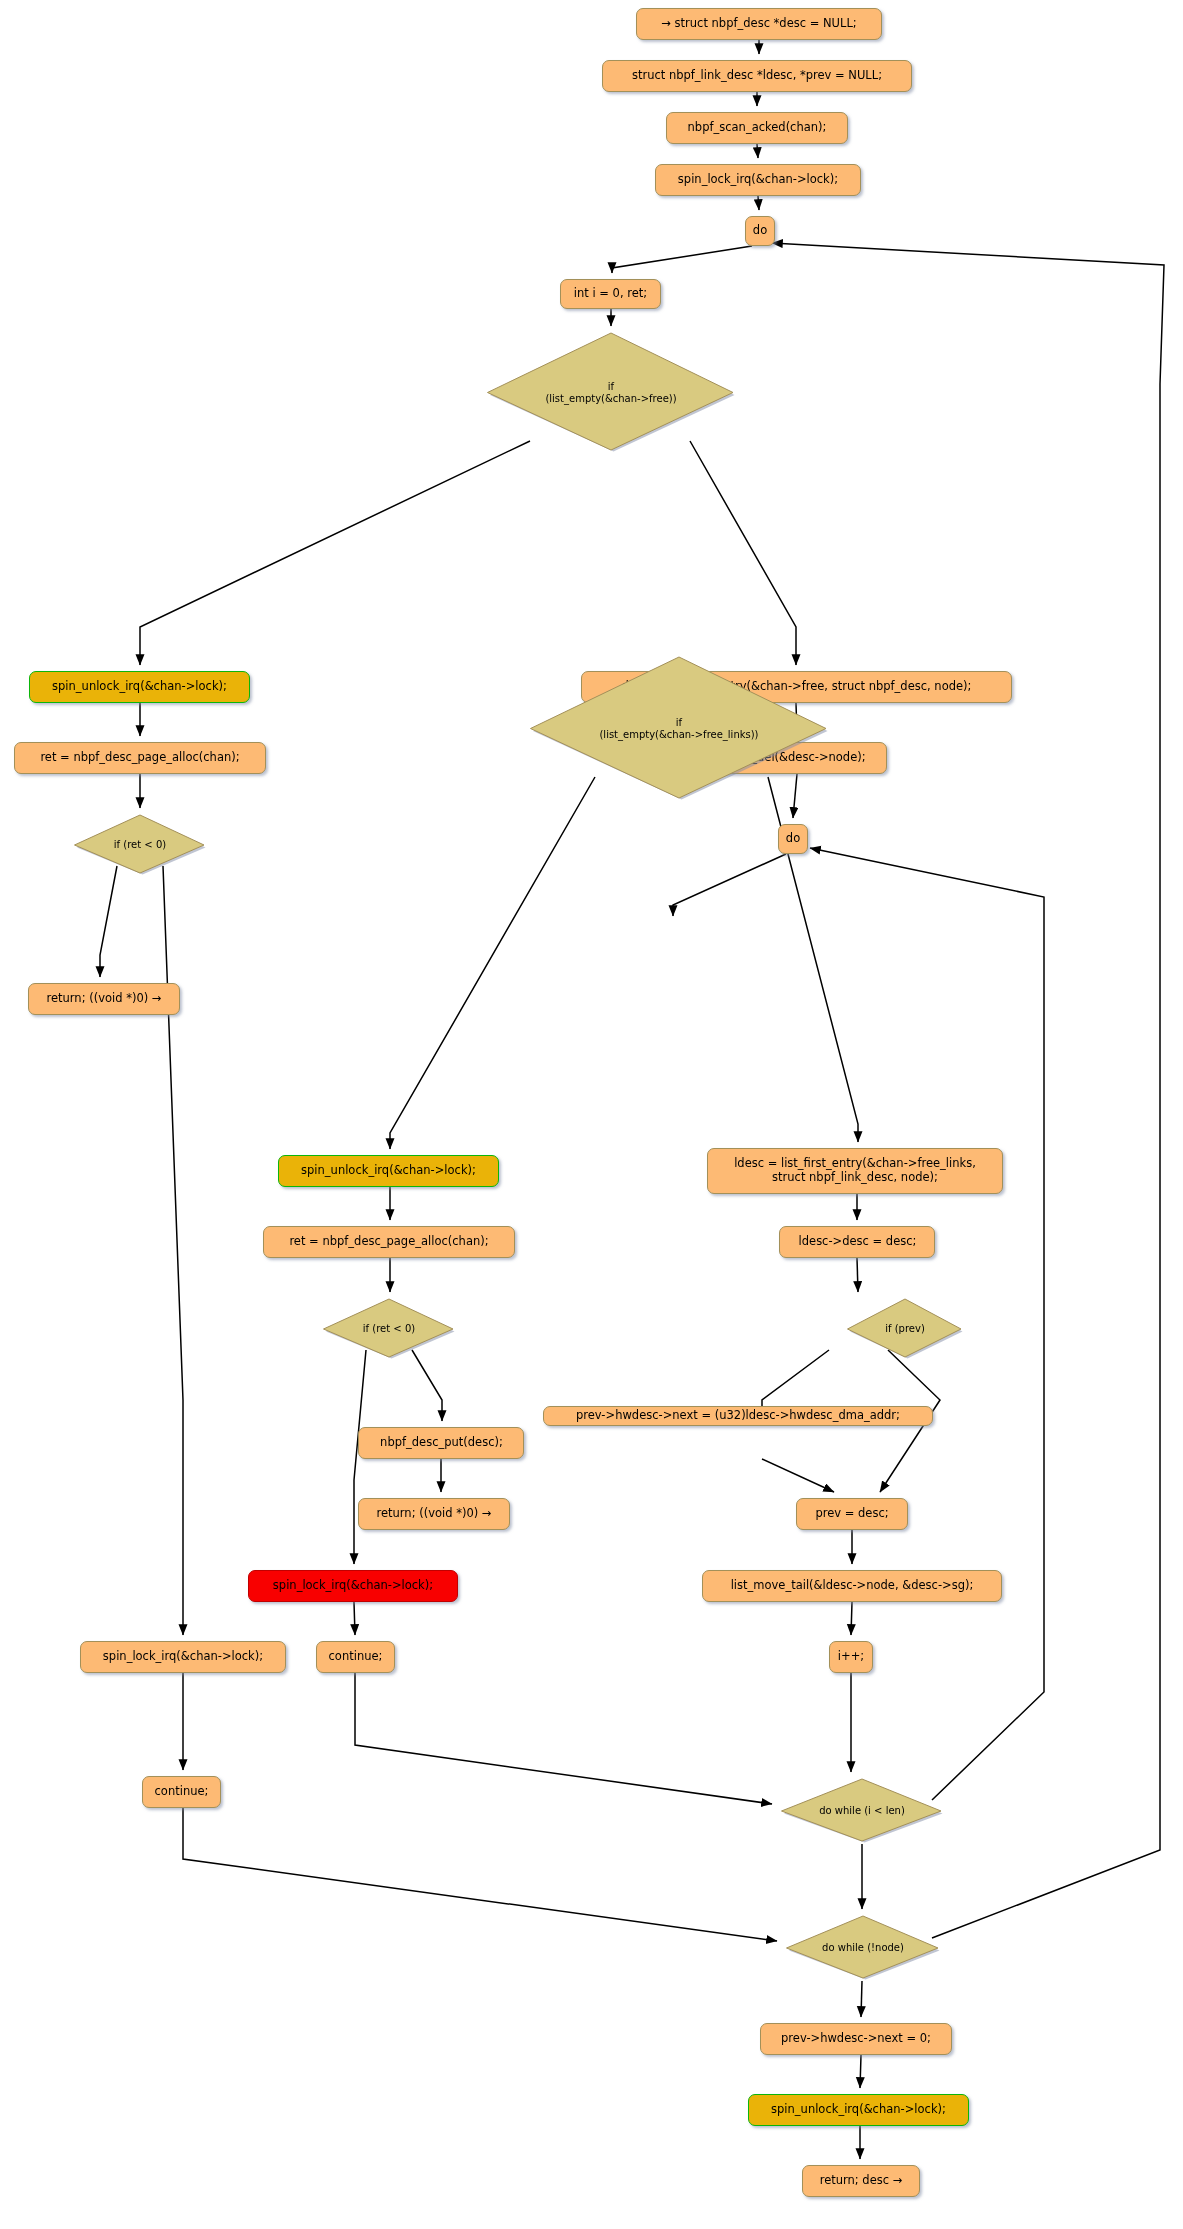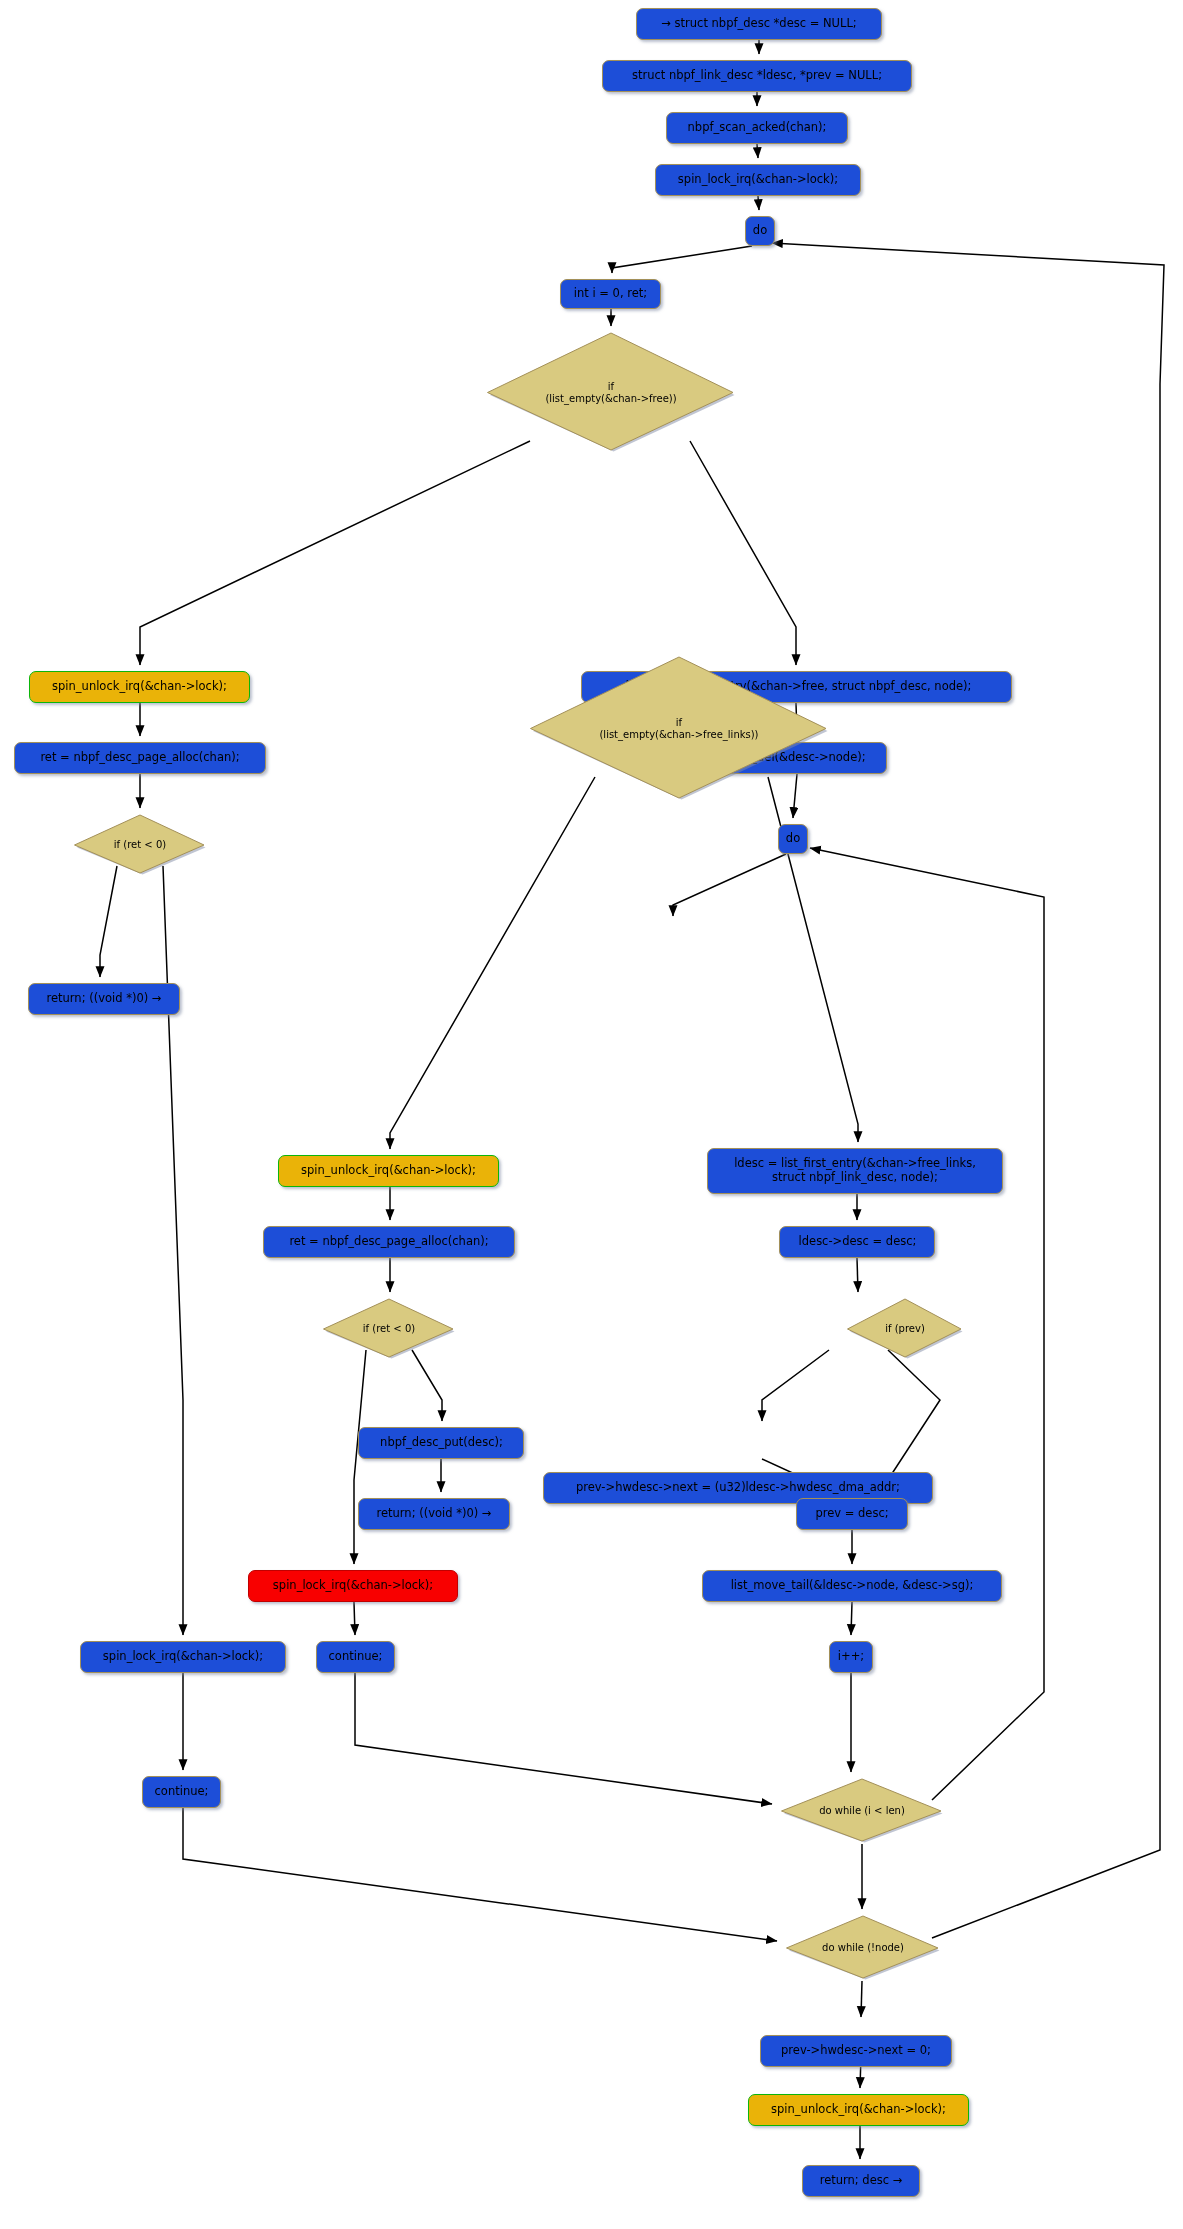--- a/index.html
+++ b/index.html
@@ -28,21 +28,21 @@
     display: flex;
     align-items: center;
     justify-content: center;
     text-align: center;
     font-size: 11.5px;
     line-height: 1.18;
     color: #000000;
     white-space: pre;
     border: 1px solid #a39059;
     border-radius: 7px;
-    background: #1d4ed8;
+    background: #fdba74;
     box-shadow: 2px 2px 3px rgba(130,140,165,0.55);
     padding: 2px 7px;
   }
   .node.green {
     background: #eab308;
     border-color: #0bb60b;
   }
   .node.red {
     background: #f80000;
     border-color: #c00000;
@@ -161,33 +161,33 @@
       <div class="node" style="left: 358px; top: 1427px; width: 166px; height: 32px; padding-left: 8px;">nbpf_desc_put(desc);</div>
       <div class="node" style="left: 358px; top: 1498px; width: 152px; height: 32px;">return; ((void *)0) →</div>
       <div class="node red" style="left: 248px; top: 1570px; width: 210px; height: 32px;">spin_lock_irq(&amp;chan-&gt;lock);</div>
       <div class="node" style="left: 707px; top: 1148px; width: 296px; height: 46px;">ldesc = list_first_entry(&amp;chan-&gt;free_links,
 struct nbpf_link_desc, node);</div>
       <div class="node" style="left: 779px; top: 1226px; width: 156px; height: 32px; padding-left: 8px;">ldesc-&gt;desc = desc;</div>
       <div class="diamond" style="left: 846px; top: 1298px; width: 118px; height: 62px;"><svg class="dshape" viewBox="0 0 118 62" preserveAspectRatio="none">
           <path d="M 61.5,3.5 L 116.5,33.5 L 61.5,60.5 L 4,33.5 Z" fill="rgba(130,140,165,0.5)" stroke="none"></path>
           <path d="M 59,1 L 115,31 L 59,59 L 1.5,31 Z" fill="#d9ca80" stroke="#a39059" stroke-width="1"></path>
         </svg><span class="dlabel">if (prev)</span></div>
-      <div class="node" style="left: 543px; top: 1472px; width: 390px; height: 32px;">prev-&gt;hwdesc-&gt;next = (u32)ldesc-&gt;hwdesc_dma_addr;</div>
+      <div class="node" style="left: 543px; top: 1406px; width: 390px; height: 20px;">prev-&gt;hwdesc-&gt;next = (u32)ldesc-&gt;hwdesc_dma_addr;</div>
       <div class="node" style="left: 796px; top: 1498px; width: 112px; height: 32px;">prev = desc;</div>
       <div class="node" style="left: 702px; top: 1570px; width: 300px; height: 32px;">list_move_tail(&amp;ldesc-&gt;node, &amp;desc-&gt;sg);</div>
       <div class="node" style="left: 829px; top: 1641px; width: 44px; height: 32px;">i++;</div>
       <div class="node" style="left: 80px; top: 1641px; width: 206px; height: 32px;">spin_lock_irq(&amp;chan-&gt;lock);</div>
       <div class="node" style="left: 316px; top: 1641px; width: 79px; height: 32px;">continue;</div>
       <div class="node" style="left: 142px; top: 1776px; width: 79px; height: 32px;">continue;</div>
       <div class="diamond" style="left: 780px; top: 1778px; width: 164px; height: 66px;"><svg class="dshape" viewBox="0 0 164 66" preserveAspectRatio="none">
           <path d="M 84.5,3.5 L 162.5,35.5 L 84.5,64.5 L 4,35.5 Z" fill="rgba(130,140,165,0.5)" stroke="none"></path>
           <path d="M 82,1 L 161,33 L 82,63 L 1.5,33 Z" fill="#d9ca80" stroke="#a39059" stroke-width="1"></path>
         </svg><span class="dlabel">do while (i &lt; len)</span></div>
       <div class="diamond" style="left: 785px; top: 1915px; width: 156px; height: 66px;"><svg class="dshape" viewBox="0 0 156 66" preserveAspectRatio="none">
           <path d="M 80.5,3.5 L 154.5,35.5 L 80.5,64.5 L 4,35.5 Z" fill="rgba(130,140,165,0.5)" stroke="none"></path>
           <path d="M 78,1 L 153,33 L 78,63 L 1.5,33 Z" fill="#d9ca80" stroke="#a39059" stroke-width="1"></path>
         </svg><span class="dlabel">do while (!node)</span></div>
-      <div class="node" style="left: 760px; top: 2023px; width: 192px; height: 32px; margin-top: 12px;">prev-&gt;hwdesc-&gt;next = 0;</div>
+      <div class="node" style="left: 760px; top: 2023px; width: 192px; height: 32px;">prev-&gt;hwdesc-&gt;next = 0;</div>
       <div class="node green" style="left: 748px; top: 2094px; width: 221px; height: 32px;">spin_unlock_irq(&amp;chan-&gt;lock);</div>
       <div class="node" style="left: 802px; top: 2165px; width: 118px; height: 32px;">return; desc →</div>
     </div>
 
 </div>
 
 </body></html>

